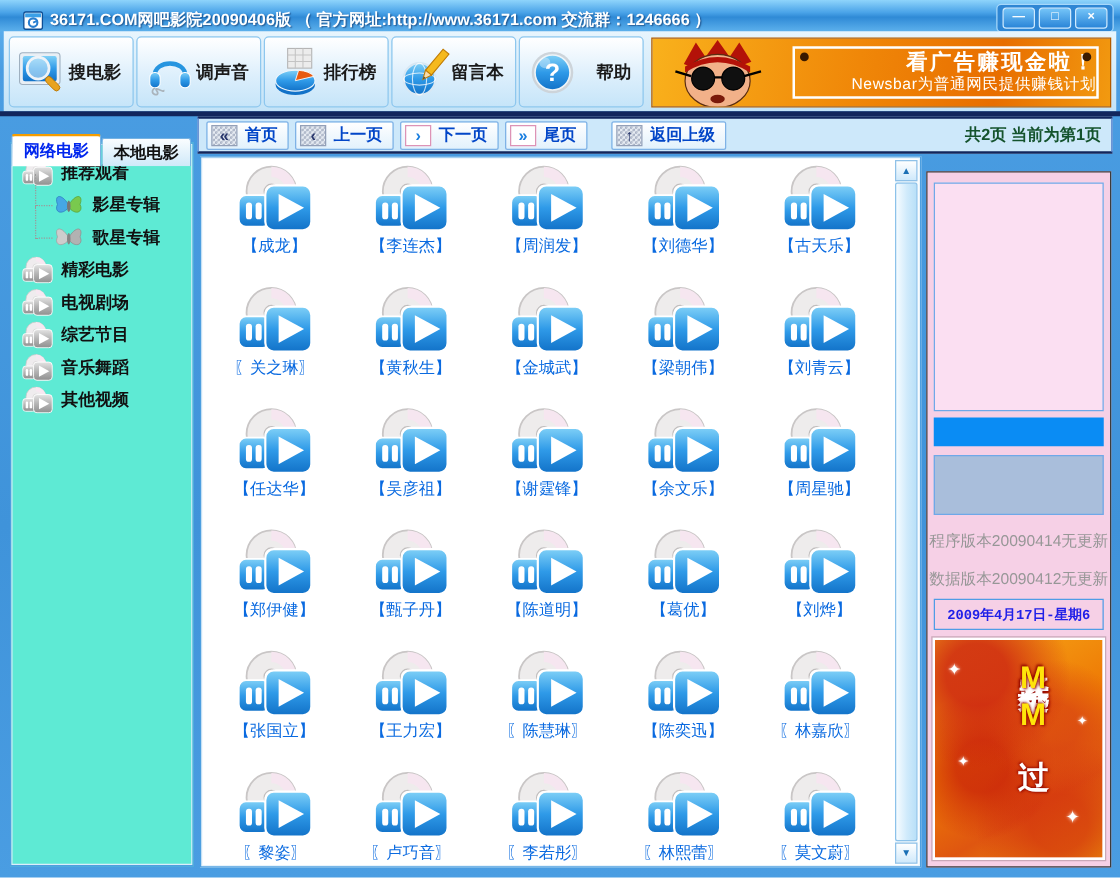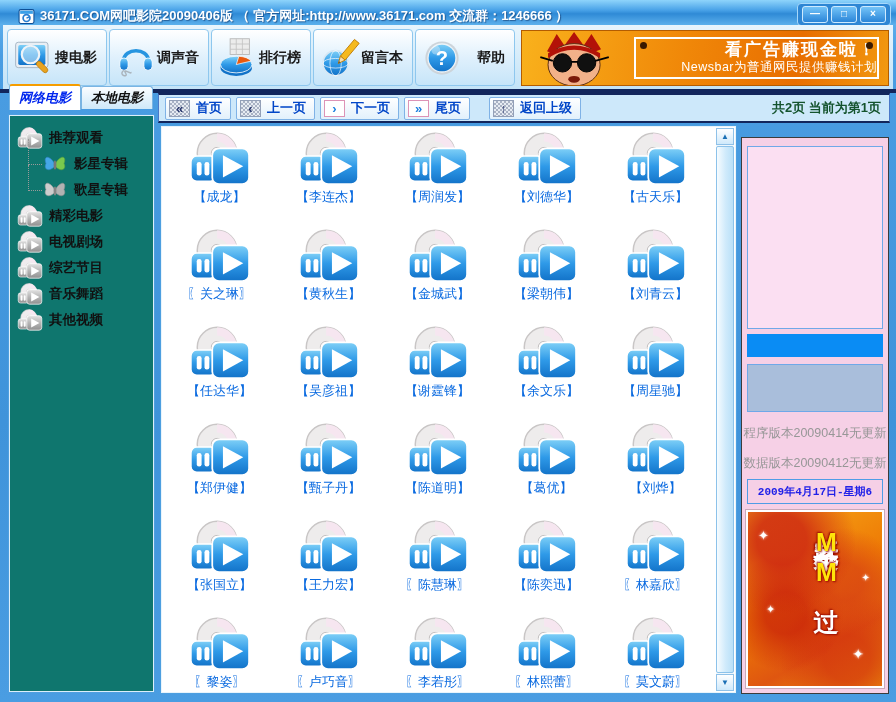--- a/index.html
+++ b/index.html
@@ -35,26 +35,26 @@
   .banner-face{position:absolute;left:0;top:1px;width:108px;height:54px;}
   .banner-box{position:absolute;left:112px;right:9px;top:6px;bottom:6px;border:2px solid #fff;
     display:flex;flex-direction:column;align-items:flex-end;justify-content:center;color:#fff;}
   .banner-box::before,.banner-box::after{content:"";position:absolute;top:3px;width:7px;height:7px;
     border-radius:50%;background:#3a1a00;}
   .banner-box::before{left:4px;} .banner-box::after{right:4px;}
   .banner-title{font-size:17px;font-weight:bold;letter-spacing:2px;line-height:1.15;}
   .banner-sub{font-size:12.5px;letter-spacing:.5px;}
   .darksep{position:absolute;top:89px;height:4px;left:0;right:0;background:#12265c;}
   
-  .tabs{position:absolute;left:9px;top:84px;display:flex;align-items:center;z-index:2;font-style:italic;}
+  .tabs{position:absolute;left:9px;top:107px;display:flex;align-items:flex-end;z-index:2;}
   .tab{height:22px;padding:0 9px;font-size:13px;font-weight:bold;display:flex;align-items:center;
     border:1px solid #79b4e2;border-bottom:none;border-radius:3px 3px 0 0;
     background:linear-gradient(#fafdff,#cfe9f9);color:#111;cursor:pointer;}
   .tab.active{height:24px;background:#fff;color:#0026ee;border-top:2px solid #f59d00;z-index:3;}
-  .sidebar{position:absolute;left:8px;top:114px;width:147px;bottom:9px;background:#0f766e;
+  .sidebar{position:absolute;left:8px;top:114px;width:147px;bottom:9px;background:#5eead4;
     border:1px solid #4f9fdf;box-shadow:inset 0 0 0 1px #dceefb;box-sizing:border-box;
     padding:10px 0 0 8px;z-index:1;}
   .tree-item{position:relative;display:flex;align-items:center;gap:6px;height:26px;
     font-size:13.5px;font-weight:bold;color:#111;cursor:pointer;white-space:nowrap;}
   .tree-icon{width:26px;height:22px;flex:0 0 auto;}
   .tree-item.child{margin-left:25px;}
   .tree-item.child::before{content:"";position:absolute;left:-14px;top:-12px;width:13px;height:25px;
     border-left:1px dotted #9a9a9a;border-bottom:1px dotted #9a9a9a;}
   
   .navbar{position:absolute;left:158px;right:6px;top:93px;height:30px;box-sizing:border-box;

